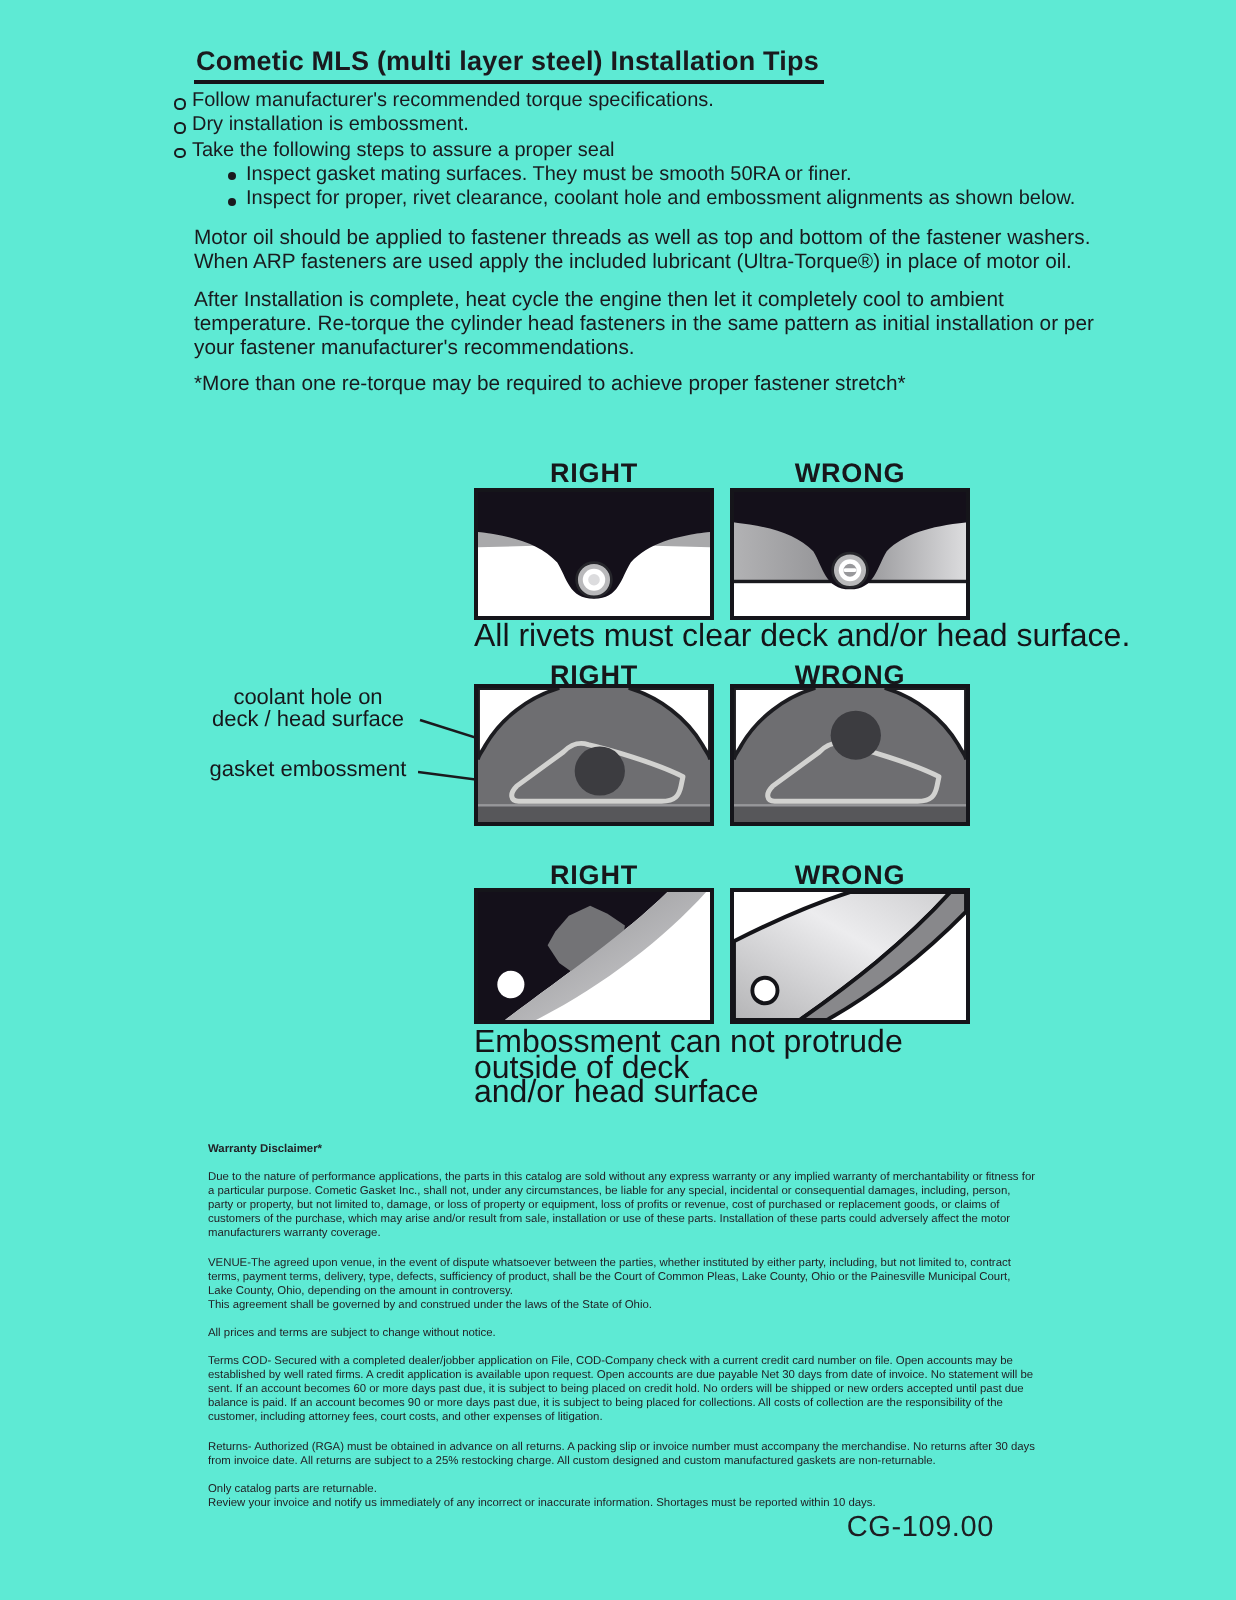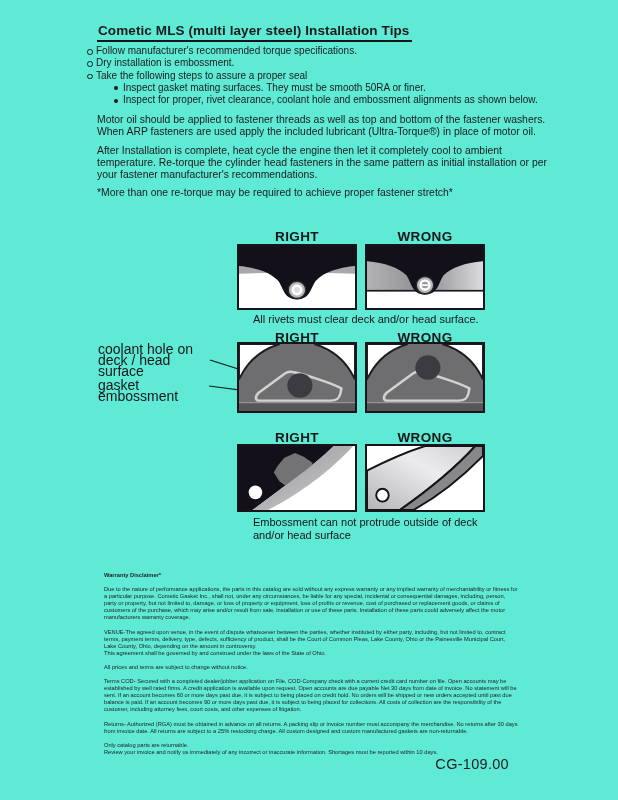--- a/index.html
+++ b/index.html
@@ -22,32 +22,32 @@
 
   
   .diesel{left:97px;top:114px;width:452px;font-size:10.4px;line-height:12.3px;}
   .diesel h2{font-size:12.2px;font-weight:bold;margin:0 0 6px 0;}
   .diesel p{margin:0 0 6px 0;}
 
   
   .lbl{position:absolute;width:120px;text-align:center;font-size:13.5px;letter-spacing:0.4px;color:#17171b;font-weight:bold;}
   .fimg{position:absolute;width:120px;border:2px solid #15151a;box-sizing:border-box;background:#fff;}
   .fimg svg{display:block;width:100%;height:100%;}
-  .caption{position:absolute;font-size:11px;line-height:12.5px;color:#141418;margin-left:16px;}
-  .ann{position:absolute;width:112px;text-align:left;font-size:14px;line-height:11px;color:#17171b;}
+  .caption{position:absolute;font-size:16px;line-height:12.5px;color:#141418;}
+  .ann{position:absolute;width:112px;text-align:center;font-size:11px;line-height:11px;color:#17171b;}
   .leader{position:absolute;pointer-events:none;}
 
   
   .warranty{left:104px;top:572px;width:415px;font-size:5.7px;line-height:7.1px;color:#222226;}
   .warranty p{margin:0 0 7px 0;}
   .warranty .w-head{font-weight:bold;margin:0 0 7px 0;}
   .block{display:block;}
 
   
-  .code{left:384px;top:756px;width:125px;text-align:right;font-size:14.5px;letter-spacing:0.3px;color:#1d1d21;}
+  .code{left:372px;top:756px;width:125px;text-align:right;font-size:14.5px;letter-spacing:0.3px;color:#1d1d21;}
 </style>
 </head>
 <body>
 
 <div class="page">
 
   <div class="abs title">Cometic MLS (multi layer steel) Installation Tips</div>
 
   <div class="abs tips">
     <div class="tip">

